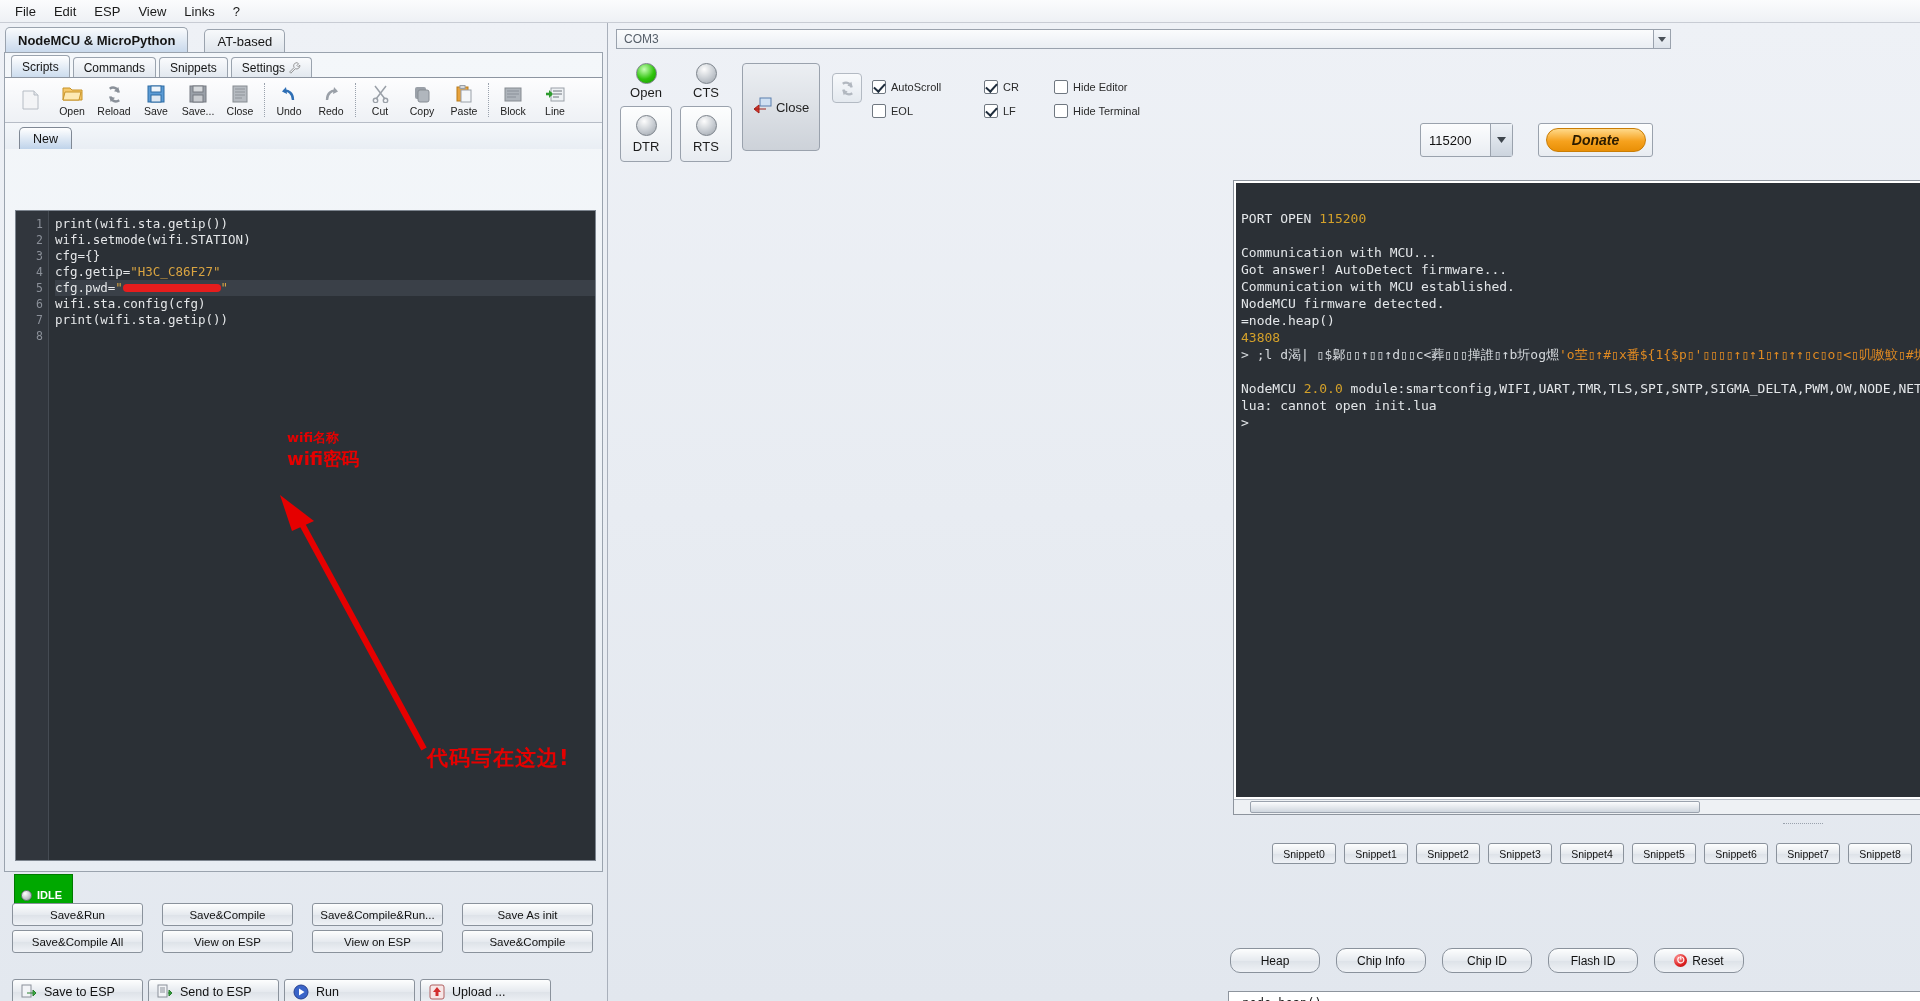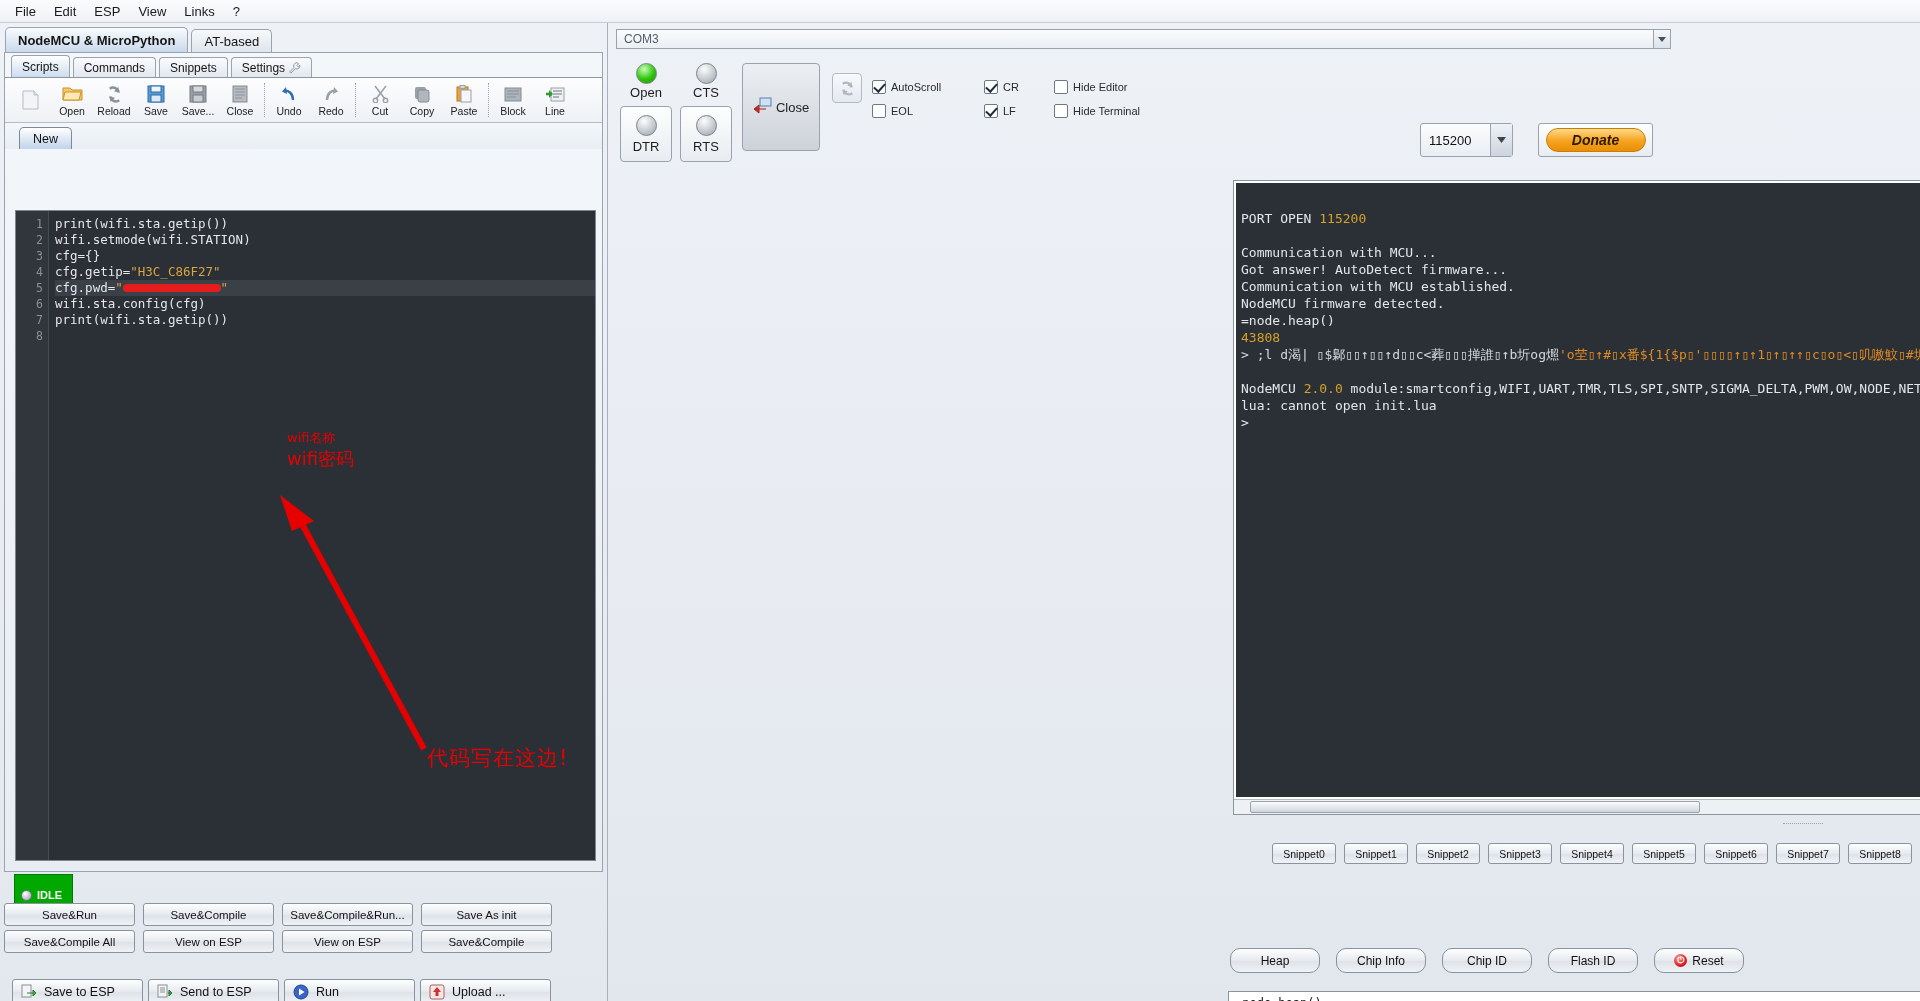--- a/index.html
+++ b/index.html
@@ -48,21 +48,21 @@
     padding-left: 5px; margin-top: 3px;
   }
   .tab1 {
     height: 23px; padding: 0 12px;
     display: flex; align-items: center;
     font-size: 13px;
     border: 1px solid #9aa3ae;
     border-bottom: none;
     border-radius: 5px 5px 0 0;
     background: linear-gradient(180deg,#f7f9fb 0%, #dfe5ec 100%);
-    margin-right: 3px;
+    margin-right: 16px;
     color: #151515;
     cursor: default;
     position: relative;
   }
   .tab1.active {
     background: linear-gradient(180deg,#f9fbfd 0%, #c9d9ec 100%);
     font-weight: bold;
     height: 25px;
   }
 
@@ -163,21 +163,21 @@
     color: transparent;
   }
   .redacted::after {
     content:""; position:absolute; left:0; top:4px;
     width:100%; height: 8px; background:#e61d1d; border-radius: 4px;
   }
 
   
   .anno {
     position: absolute;
-    color: #e60000; font-weight: normal;
+    color: #e60000; font-weight: bold;
     font-family: "DejaVu Sans", sans-serif;
   }
   .anno-ssid { left: 238px; top: 218px; font-size: 13px; }
   .anno-pwd  { left: 238px; top: 236px; font-size: 18px; }
   .anno-big  { left: 378px; top: 533px; font-size: 21px; letter-spacing: 1px; }
   .arrow-svg { position: absolute; left: 225px; top: 280px; }
 
   
   .idle-badge {
     position: absolute; left: 14px; top: 851px;
@@ -186,24 +186,24 @@
     padding: 14px 10px 2px 6px;
     display: flex; align-items: center; gap: 5px;
     border: 1px solid #017a01;
   }
   .idle-dot {
     width: 11px; height: 11px; border-radius: 50%;
     background: radial-gradient(circle at 35% 30%, #ffffff, #b9bfc6 65%, #8d939a);
     border: 1px solid #6f757c;
   }
   .btn-grid {
-    position: absolute; left: 4px; top: 880px;
+    position: absolute; left: 12px; top: 880px;
     width: 530px;
     display: grid; grid-template-columns: repeat(4, 131px);
-    gap: 4px 8px;
+    gap: 4px 19px;
   }
   .btn {
     height: 23px;
     border: 1px solid #8a929c; border-radius: 3px;
     background: linear-gradient(180deg,#fdfefe 0%, #e6eaef 50%, #dde2e8 51%, #eff2f6 100%);
     font-size: 11.5px; color: #111;
     display: flex; align-items: center; justify-content: center;
     cursor: default; white-space: nowrap;
   }
   .btn-row3 {

